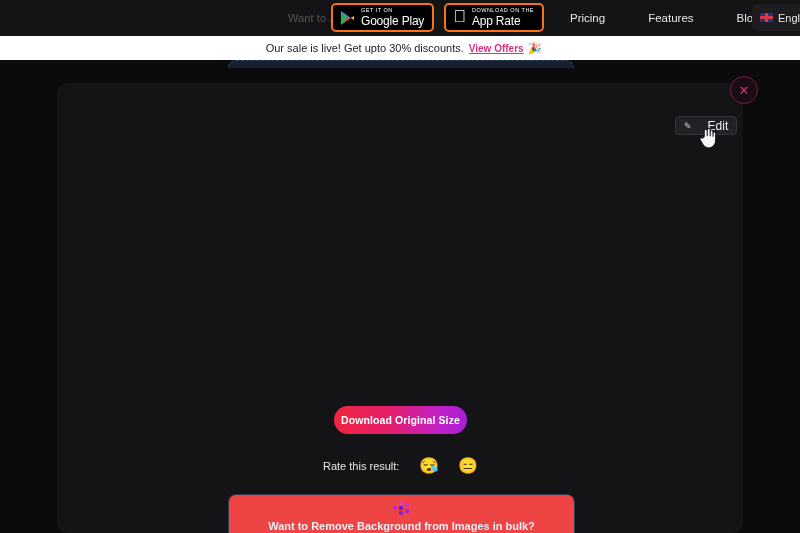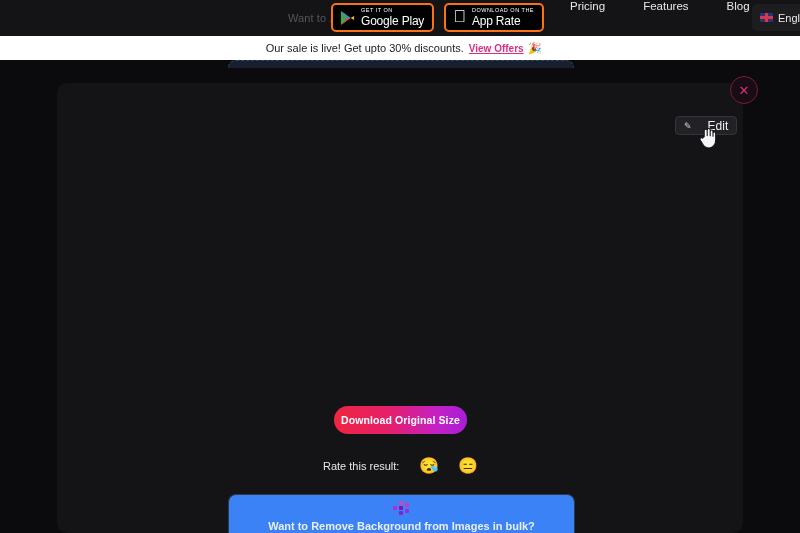--- a/index.html
+++ b/index.html
@@ -72,21 +72,22 @@
   .gplay-tri { width: 15px; height: 16px; position: relative; }
   .gplay-tri svg { display: block; }
   .apple-glyph { font-size: 17px; color: #fff; line-height: 1; margin-top: -2px; }
 
   .nav-links {
     position: absolute;
     left: 553px;
     top: 0;
     height: 36px;
     display: flex;
-    gap: 4px;
+    align-items: center;
+    gap: 9px;
   }
   .nav-link {
     font-size: 11.5px;
     color: #e8e8ea;
     padding: 0 17px;
     cursor: pointer;
     white-space: nowrap;
   }
   .lang-pill {
     position: absolute;
@@ -335,21 +336,21 @@
     line-height: 1;
   }
 
   
   .bulk-card {
     position: absolute;
     top: 494px;
     left: 228px;
     width: 347px;
     height: 39px;
-    background: #3b82f6;
+    background: #ef4444;
     border: 1px solid #2d3a4d;
     border-bottom: none;
     border-radius: 8px 8px 0 0;
     z-index: 26;
     display: flex;
     flex-direction: column;
     align-items: center;
     padding-top: 6px;
   }
   .bulk-logo { width: 18px; height: 15px; }

